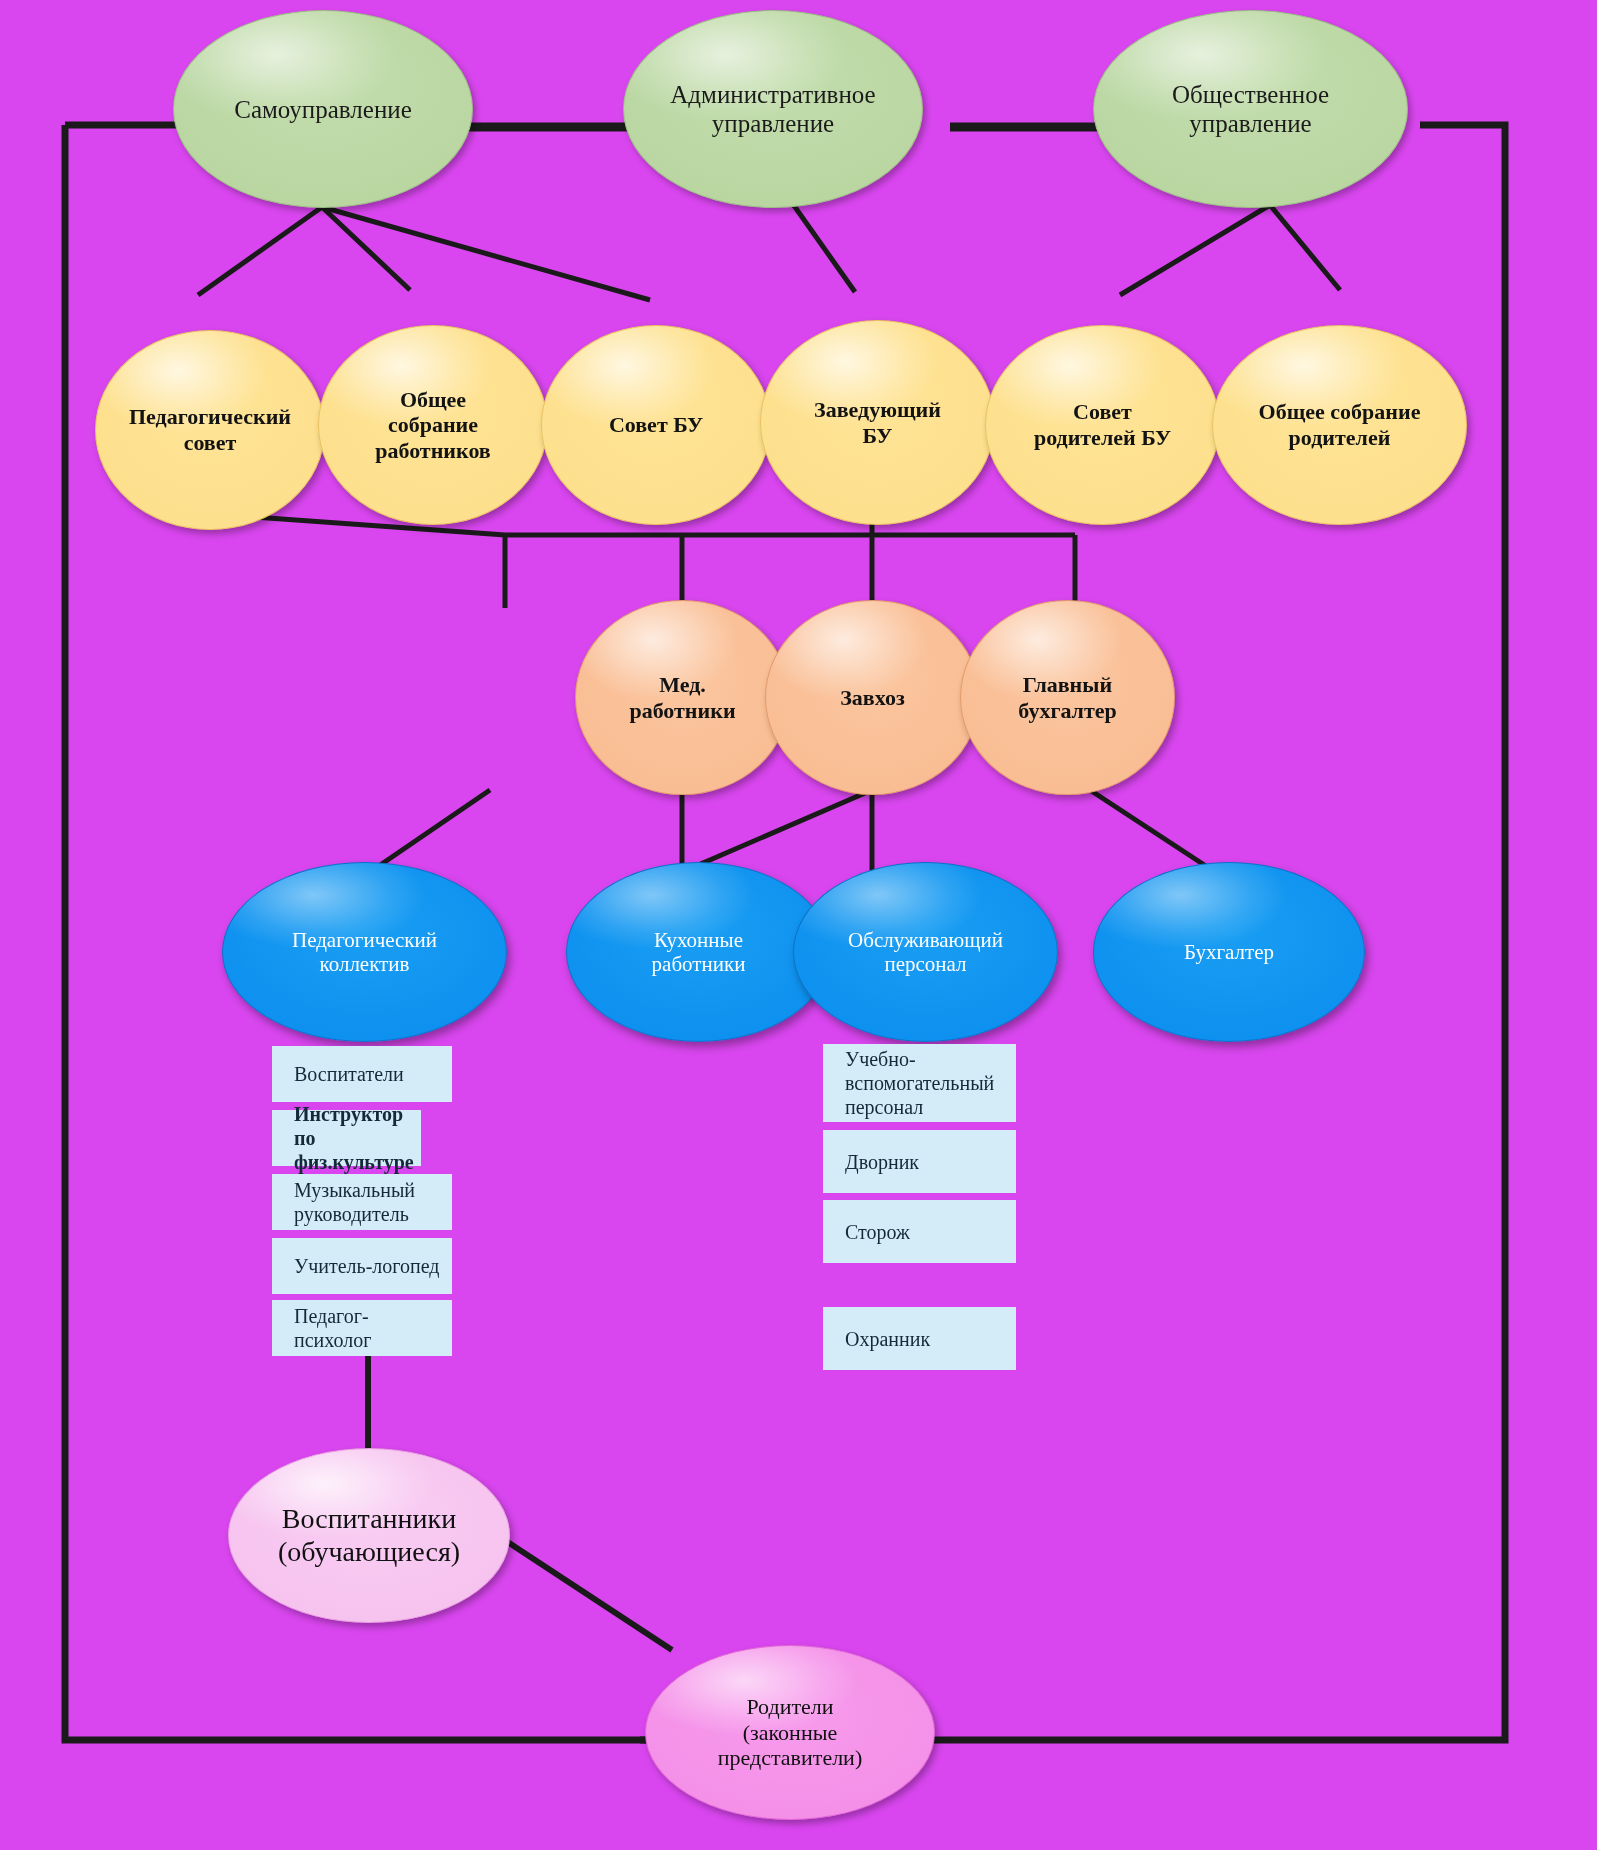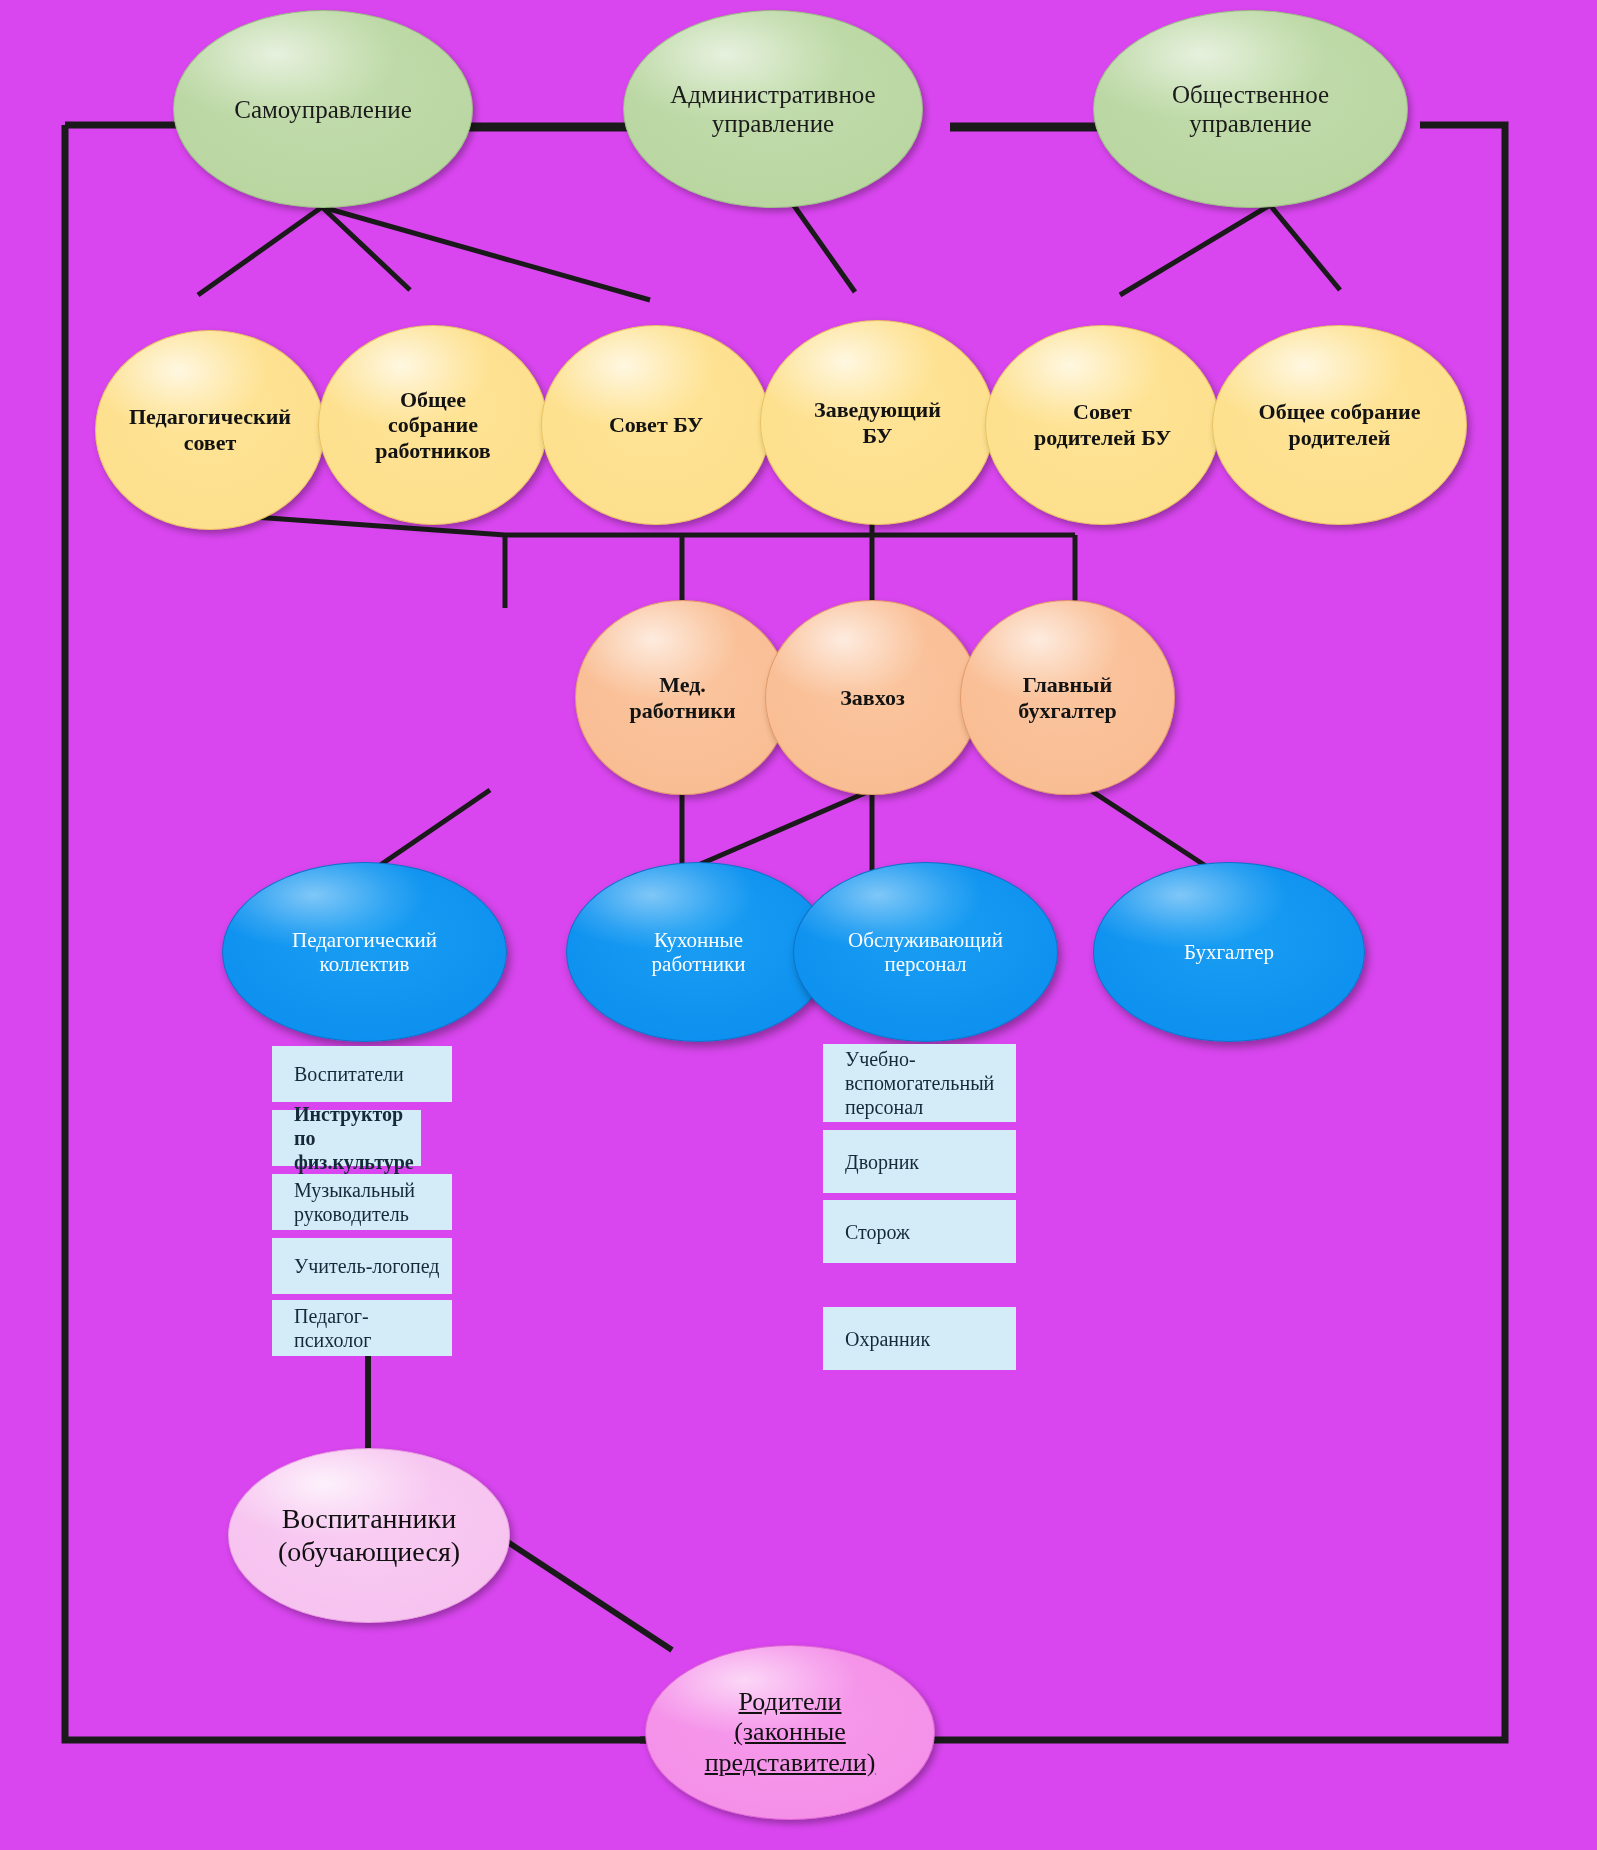--- a/index.html
+++ b/index.html
@@ -99,21 +99,21 @@
   .pink-light .lbl { font-size: 28px; color: #111111; }
 
   .pink-strong {
     border-radius: 50%;
     background:
       radial-gradient(ellipse 58% 46% at 34% 20%, rgba(255,255,255,0.62) 0%, rgba(255,255,255,0.18) 46%, rgba(255,255,255,0) 68%),
       radial-gradient(ellipse 120% 120% at 50% 40%, #f79bec 0%, #f48fe8 52%, #ef7fe2 100%);
     border: 1px solid #e269d4;
     box-shadow: 3px 4px 7px rgba(0,0,0,0.3);
   }
-  .pink-strong .lbl { font-size: 26px; color: #111111; text-decoration: underline; }
+  .pink-strong .lbl { font-size: 22px; color: #111111; }
 
   
   .lbox {
     position: absolute;
     z-index: 3;
     background: #d4ecf7;
     display: flex;
     align-items: center;
     box-sizing: border-box;
     padding-left: 22px;

